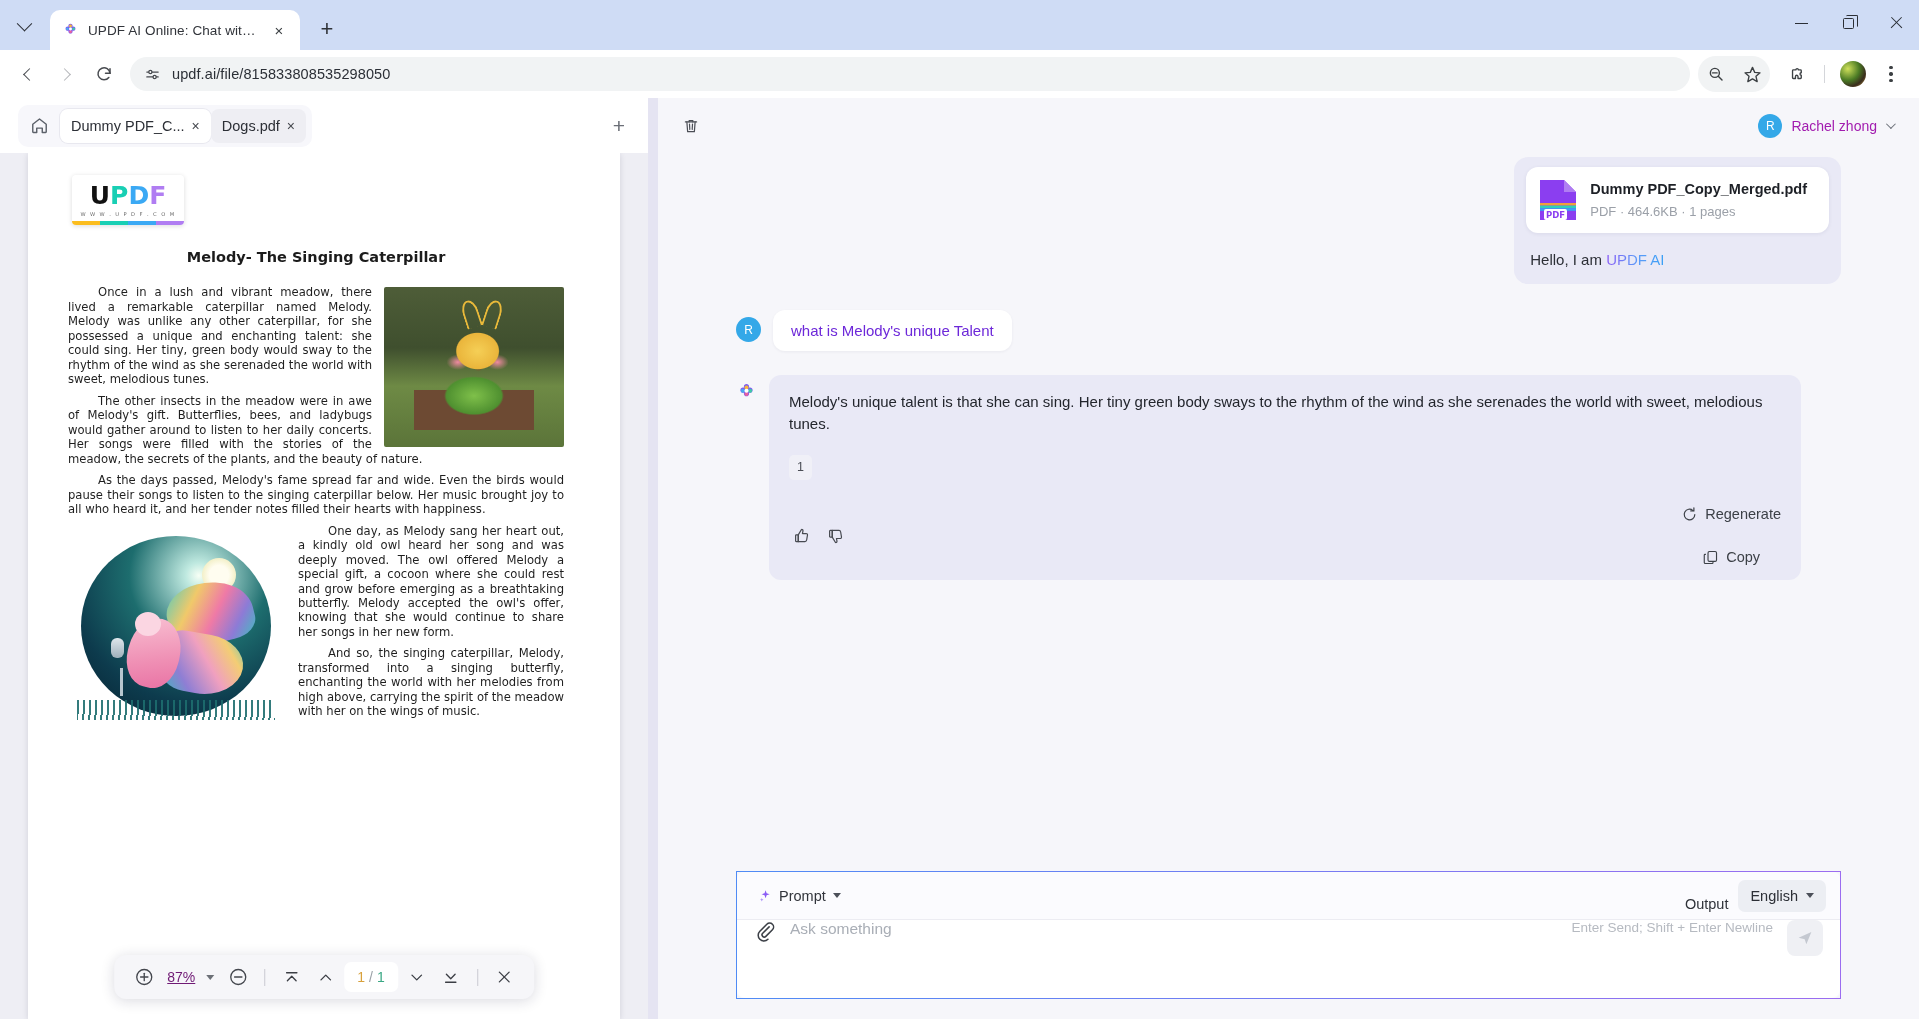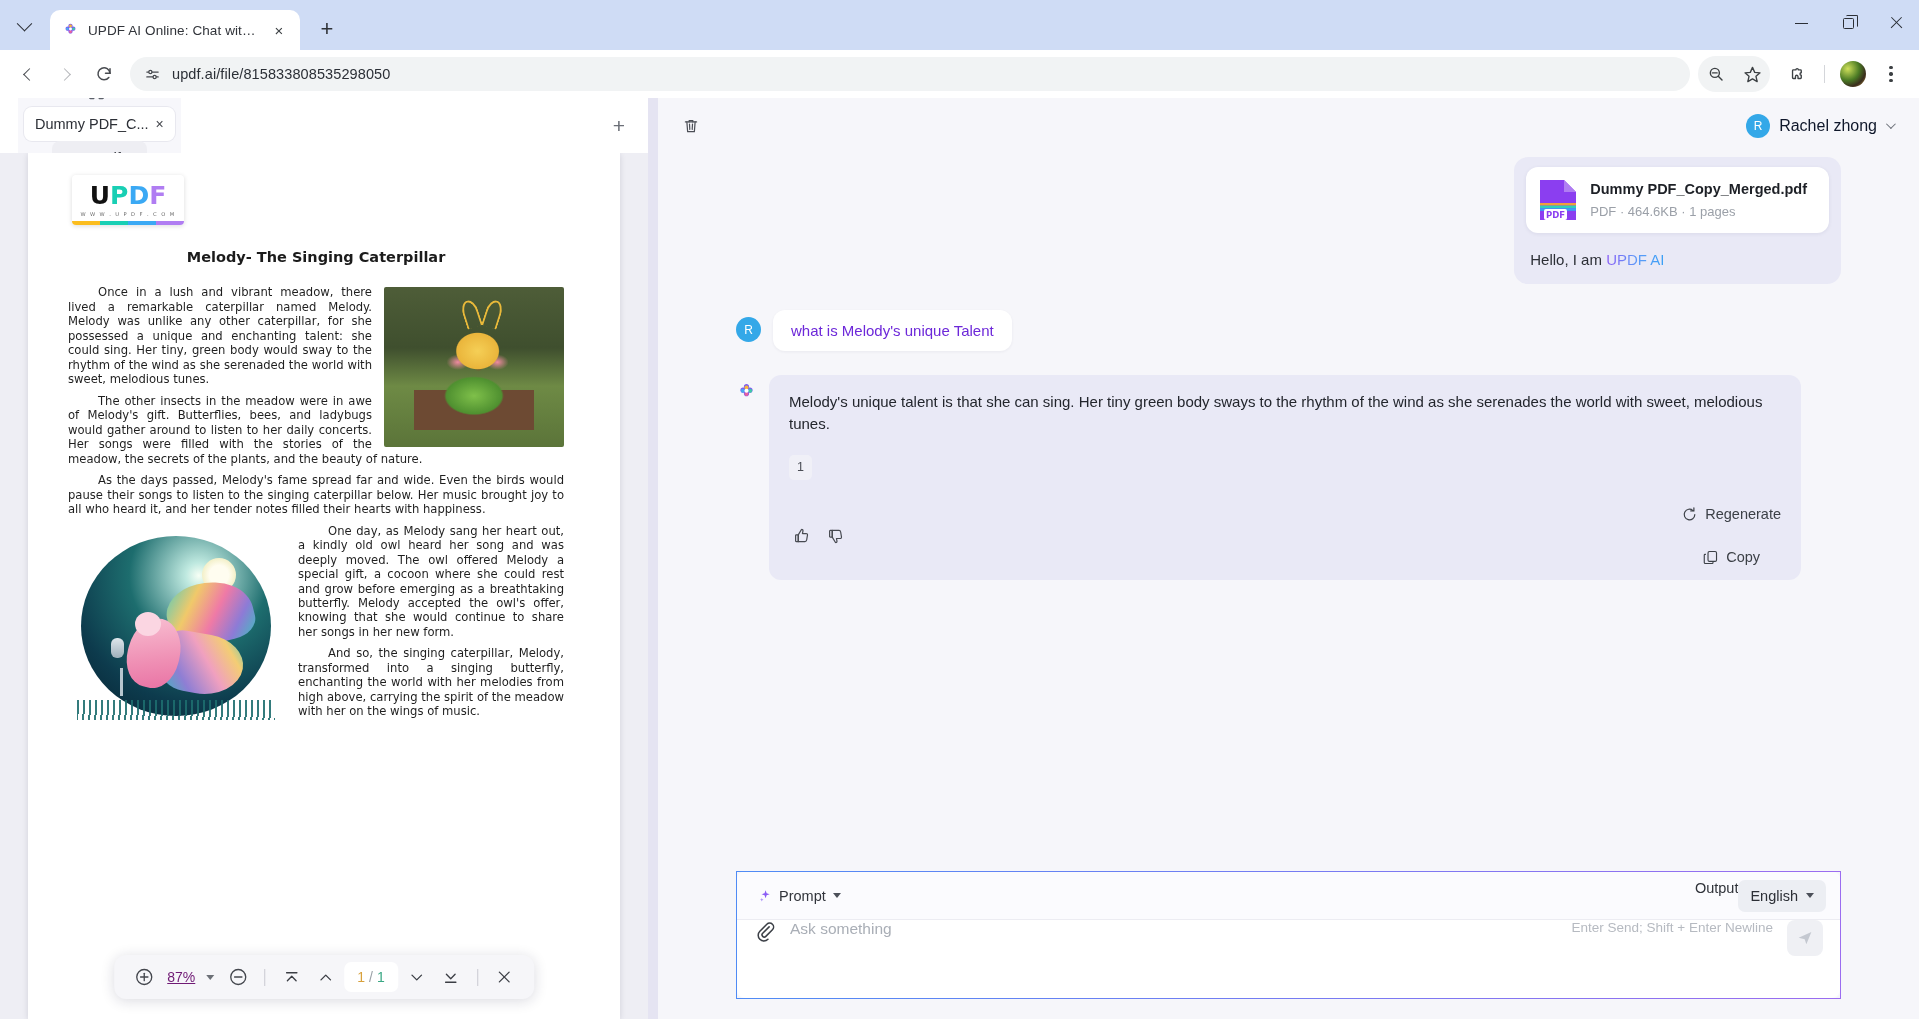--- a/index.html
+++ b/index.html
@@ -108,21 +108,21 @@
     max-width: 155px;
   }
   .ftab.active { background: #ffffff; box-shadow: 0 0 0 1px #e8e8ef; }
   .ftab.idle { background: #eeeef3; }
   .ftab-name { overflow: hidden; text-overflow: ellipsis; }
   .ftab-x { font-size: 14px; color: #44474d; cursor: pointer; line-height: 1; }
   .ftab-add {
     margin-left: auto; width: 30px; height: 30px; display: flex; align-items: center;
     justify-content: center; font-size: 21px; color: #6b6f77; font-weight: 300; cursor: pointer;
   }
-  .pdftabs-wrap { background: #f7f7fb; display:flex; align-items:center; border-radius: 10px; flex-direction: column; }
+  .pdftabs-wrap { background: #f7f7fb; display:flex; align-items:center; border-radius: 10px; }
 
   .pdfviewport {
     flex: 1; background: #eeeef4; padding: 0 28px 0 28px; overflow: hidden; position: relative;
     display: flex; justify-content: center;
   }
   .page {
     width: 592px; background: #ffffff; box-shadow: 0 1px 6px rgba(20,20,50,.13);
     padding: 14px 56px 0 40px; position: relative; font-family: "DejaVu Sans", sans-serif;
   }
   .updf-logo {
@@ -223,21 +223,21 @@
 
   
   .chatpane { flex: 1; background: #f6f6fa; display: flex; flex-direction: column; position: relative; overflow: hidden; }
   .chathead { height: 55px; display: flex; align-items: center; padding: 0 26px 0 18px; }
   .trash-btn { width: 30px; height: 30px; display: flex; align-items: center; justify-content: center; cursor: pointer; border-radius: 6px; }
   .user-chip { margin-left: auto; display: flex; align-items: center; gap: 9px; cursor: pointer; }
   .avatar-r {
     width: 24px; height: 24px; border-radius: 50%; background: #34a8e8; color: #fff;
     font-size: 12px; display: flex; align-items: center; justify-content: center; flex: 0 0 24px;
   }
-  .user-name { font-size: 16px; color: #0f172a; }
+  .user-name { font-size: 14px; color: #a21caf; }
   .chev-sm { width: 7px; height: 7px; border-right: 1.5px solid #6e727a; border-bottom: 1.5px solid #6e727a; transform: rotate(45deg) translateY(-2px); }
 
   .chatscroll { flex: 1; padding: 4px 78px 0 78px; overflow-y: auto; }
 
   .msg-row { display: flex; margin-bottom: 12px; }
   .msg-row.right { justify-content: flex-end; }
   .msg-row.left { justify-content: flex-start; gap: 12px; }
 
   .intro-bubble {
     background: #e9e9f6; border-radius: 14px; padding: 10px 12px 16px; max-width: 340px;
@@ -279,21 +279,21 @@
   
   .composer-wrap { padding: 0 78px 20px; }
   .composer {
     border: 1.6px solid; border-image: linear-gradient(90deg, #4f8bf5, #9b6cf0) 1;
     border-radius: 10px; background: #fbfbfe; overflow: hidden;
   }
   .comp-top { height: 48px; display: flex; align-items: center; padding: 0 14px; border-bottom: 1px solid #ececf2; }
   .prompt-btn { display: flex; align-items: center; gap: 7px; font-size: 14.5px; color: #31343b; cursor: pointer; padding: 5px 7px; border-radius: 6px; }
   .spark { width: 14px; height: 14px; flex: 0 0 14px; }
   .caret-dn { width: 0; height: 0; border-left: 4px solid transparent; border-right: 4px solid transparent; border-top: 5px solid #4c5059; }
-  .comp-right { margin-left: auto; display: flex; align-items: flex-start; }
+  .comp-right { margin-left: auto; display: flex; align-items: flex-end; gap: 10px; }
   .out-label { font-size: 14.5px; color: #2f3239; }
   .lang-sel { background: #eceef3; border-radius: 7px; height: 32px; display: flex; align-items: center;
     gap: 8px; padding: 0 12px; font-size: 14.5px; color: #2c2f36; cursor: pointer; }
 
   .comp-body { height: 78px; display: flex; align-items: flex-start; padding: 0 17px; gap: 14px; background: #fff; }
   .clip-ico { width: 22px; height: 22px; flex: 0 0 22px; cursor: pointer; }
   .ask-input { flex: 1; border: none; outline: none; font-size: 15.5px; color: #2b2e35; background: transparent; font-family: "Liberation Sans", sans-serif; }
   .ask-input::placeholder { color: #a9aeb6; }
   .hint { font-size: 13.5px; color: #b6bac1; white-space: nowrap; }
   .send-btn { width: 36px; height: 36px; border-radius: 8px; background: #eff0f4; display: flex;

